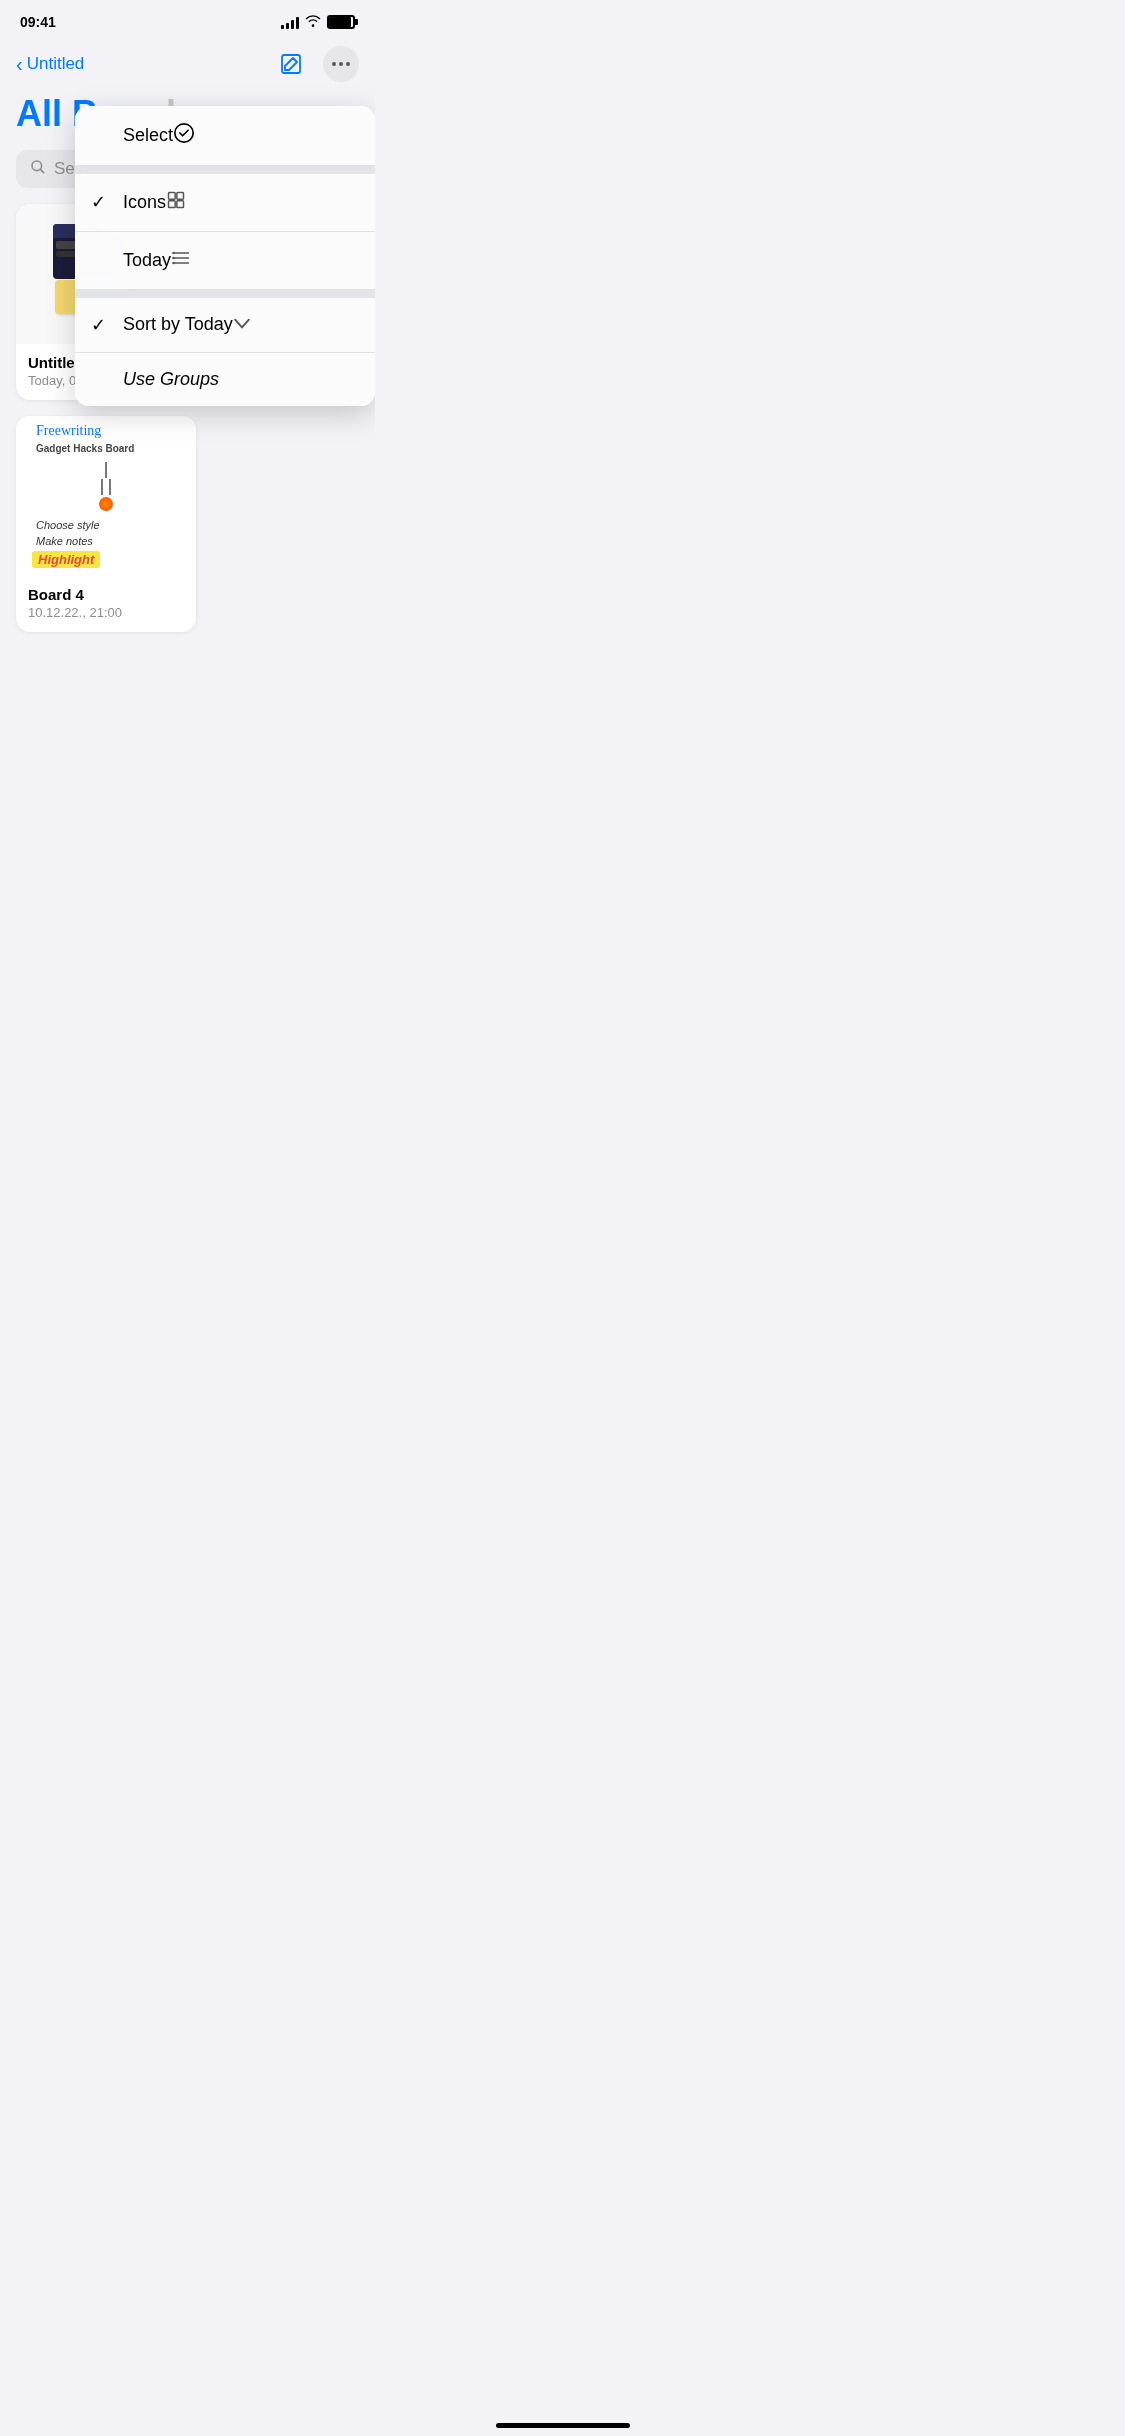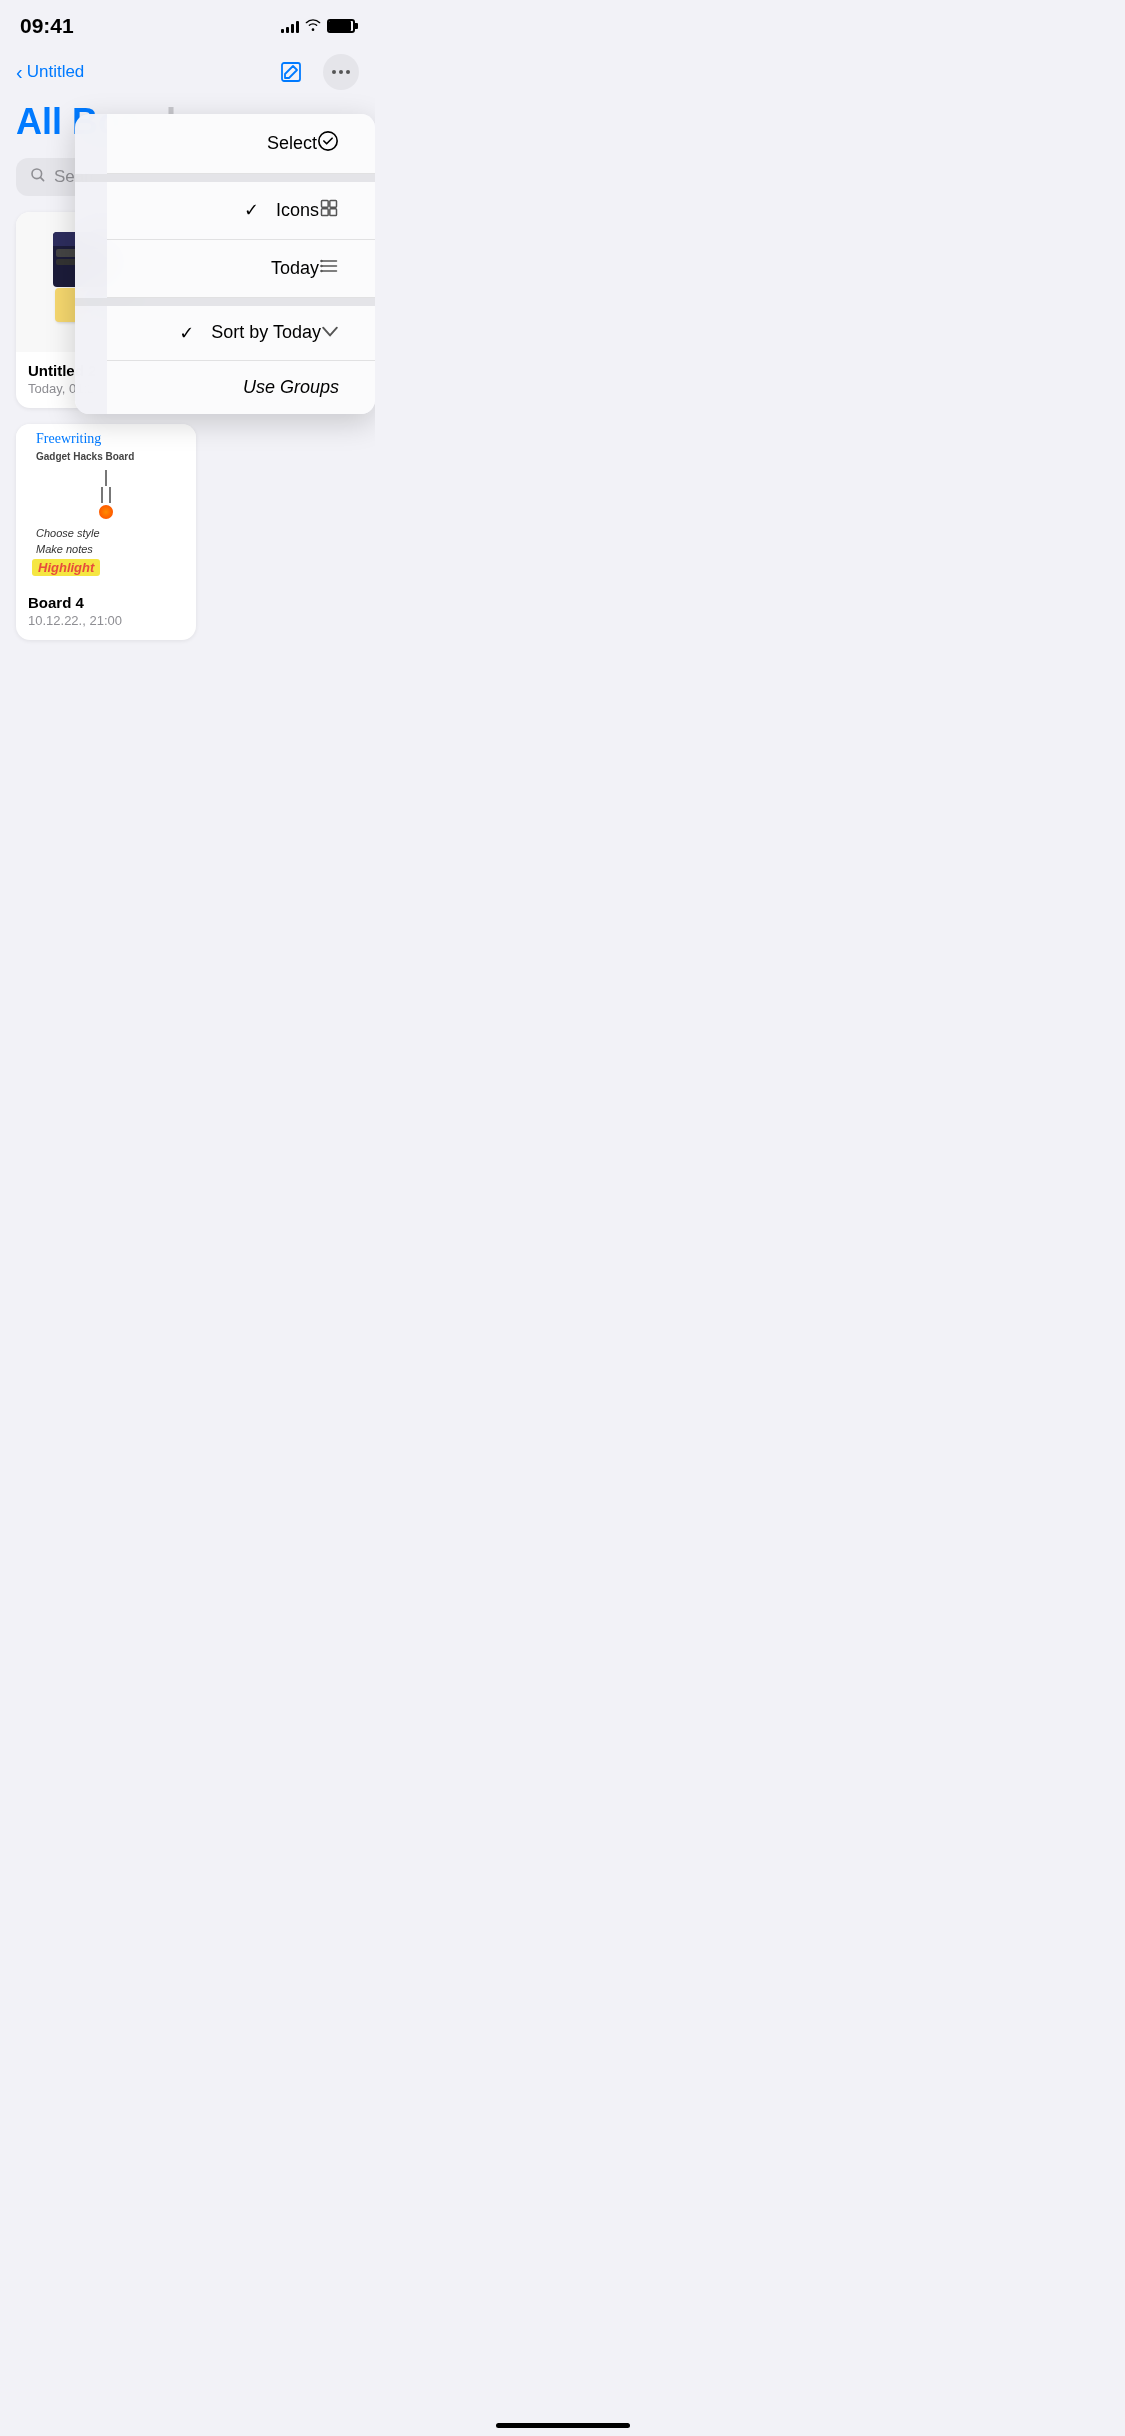--- a/index.html
+++ b/index.html
@@ -15,21 +15,21 @@
 
     
     .status-bar {
       display: flex;
       justify-content: space-between;
       align-items: center;
       padding: 14px 20px 8px 20px;
       background: #f2f2f7;
     }
     .status-time {
-      font-size: 21px;
+      font-size: 14px;
       font-weight: 600;
       color: #000;
     }
     .status-icons {
       display: flex;
       align-items: center;
       gap: 6px;
     }
     .signal-bars {
       display: flex;
@@ -221,28 +221,27 @@
       box-shadow: 0 8px 30px rgba(0,0,0,0.18);
       overflow: hidden;
       z-index: 100;
       margin-top: -340px;
       margin-right: 0px;
     }
 
     .menu-item {
       display: flex;
       align-items: center;
-      justify-content: flex-end;
-      padding: 16px 36px;
+      justify-content: flex-start;
+      padding: 16px 16px;
       font-size: 18px;
       color: #000;
       border-bottom: 1px solid rgba(0,0,0,0.1);
       cursor: pointer;
       background: rgba(255,255,255,0.7);
-      margin-left: 32px;
     }
     .menu-item:last-child {
       border-bottom: none;
       font-style: italic;
     }
     .menu-item-left {
       display: flex;
       align-items: center;
       gap: 10px;
     }

